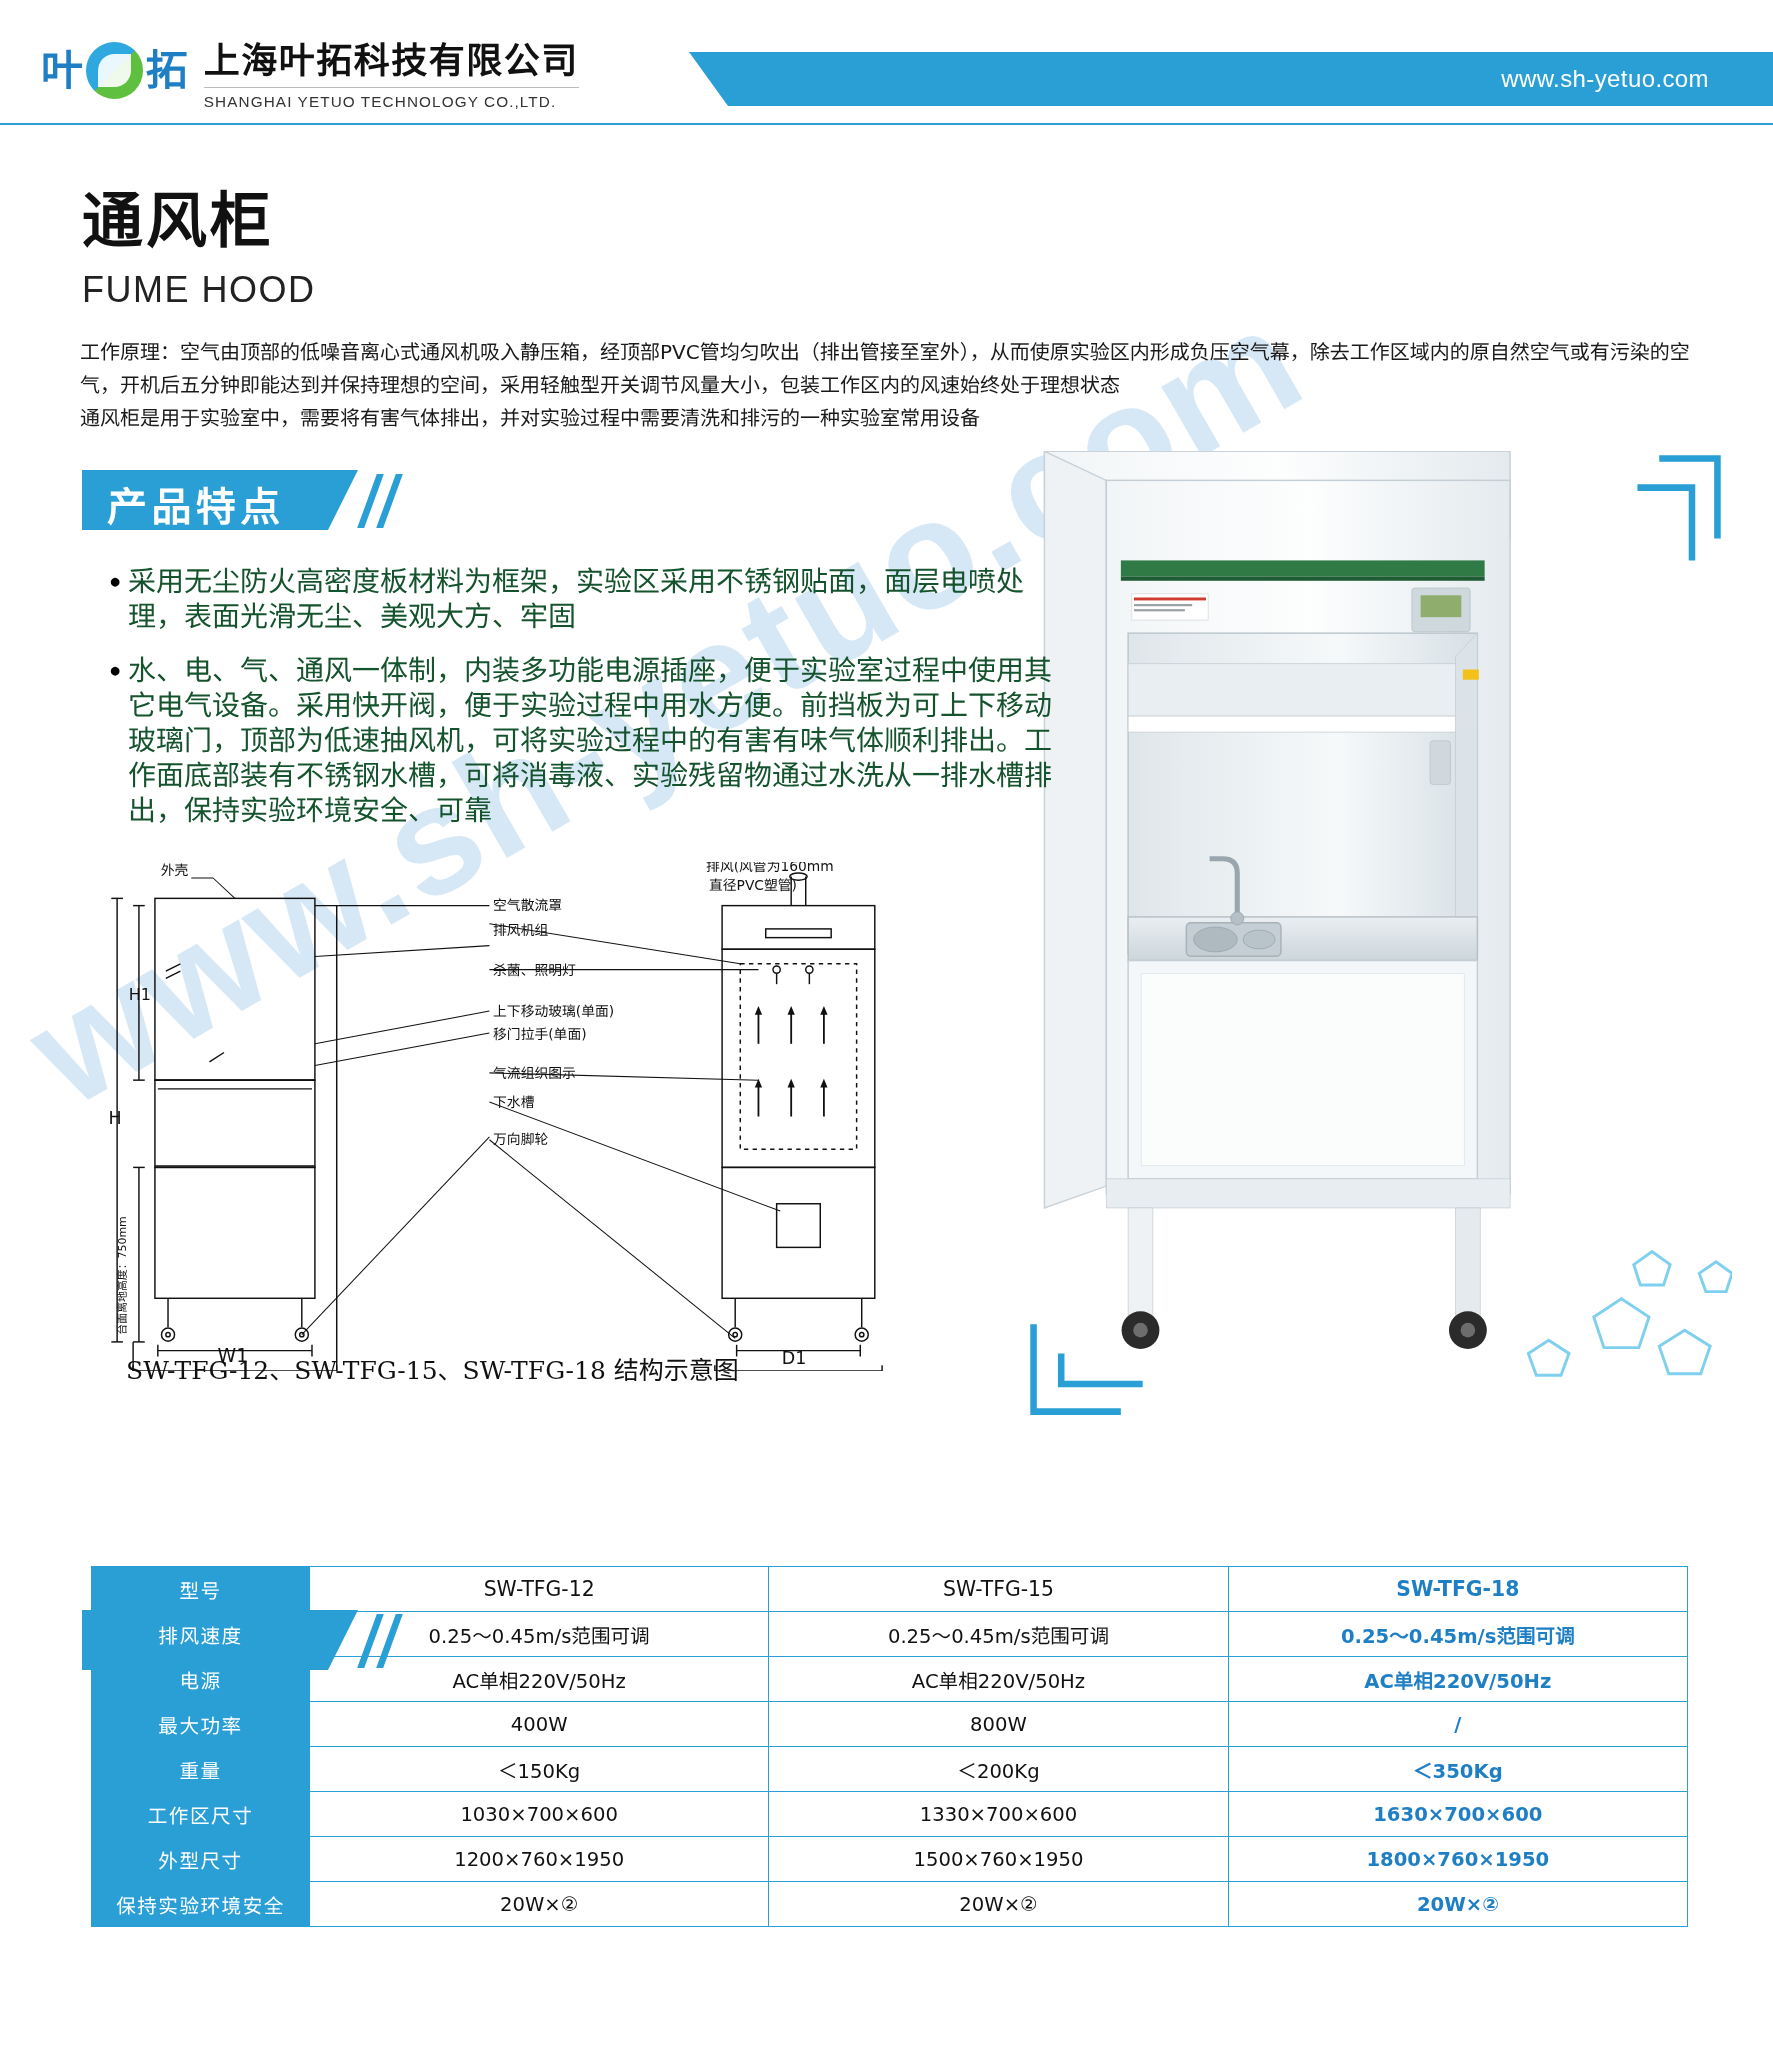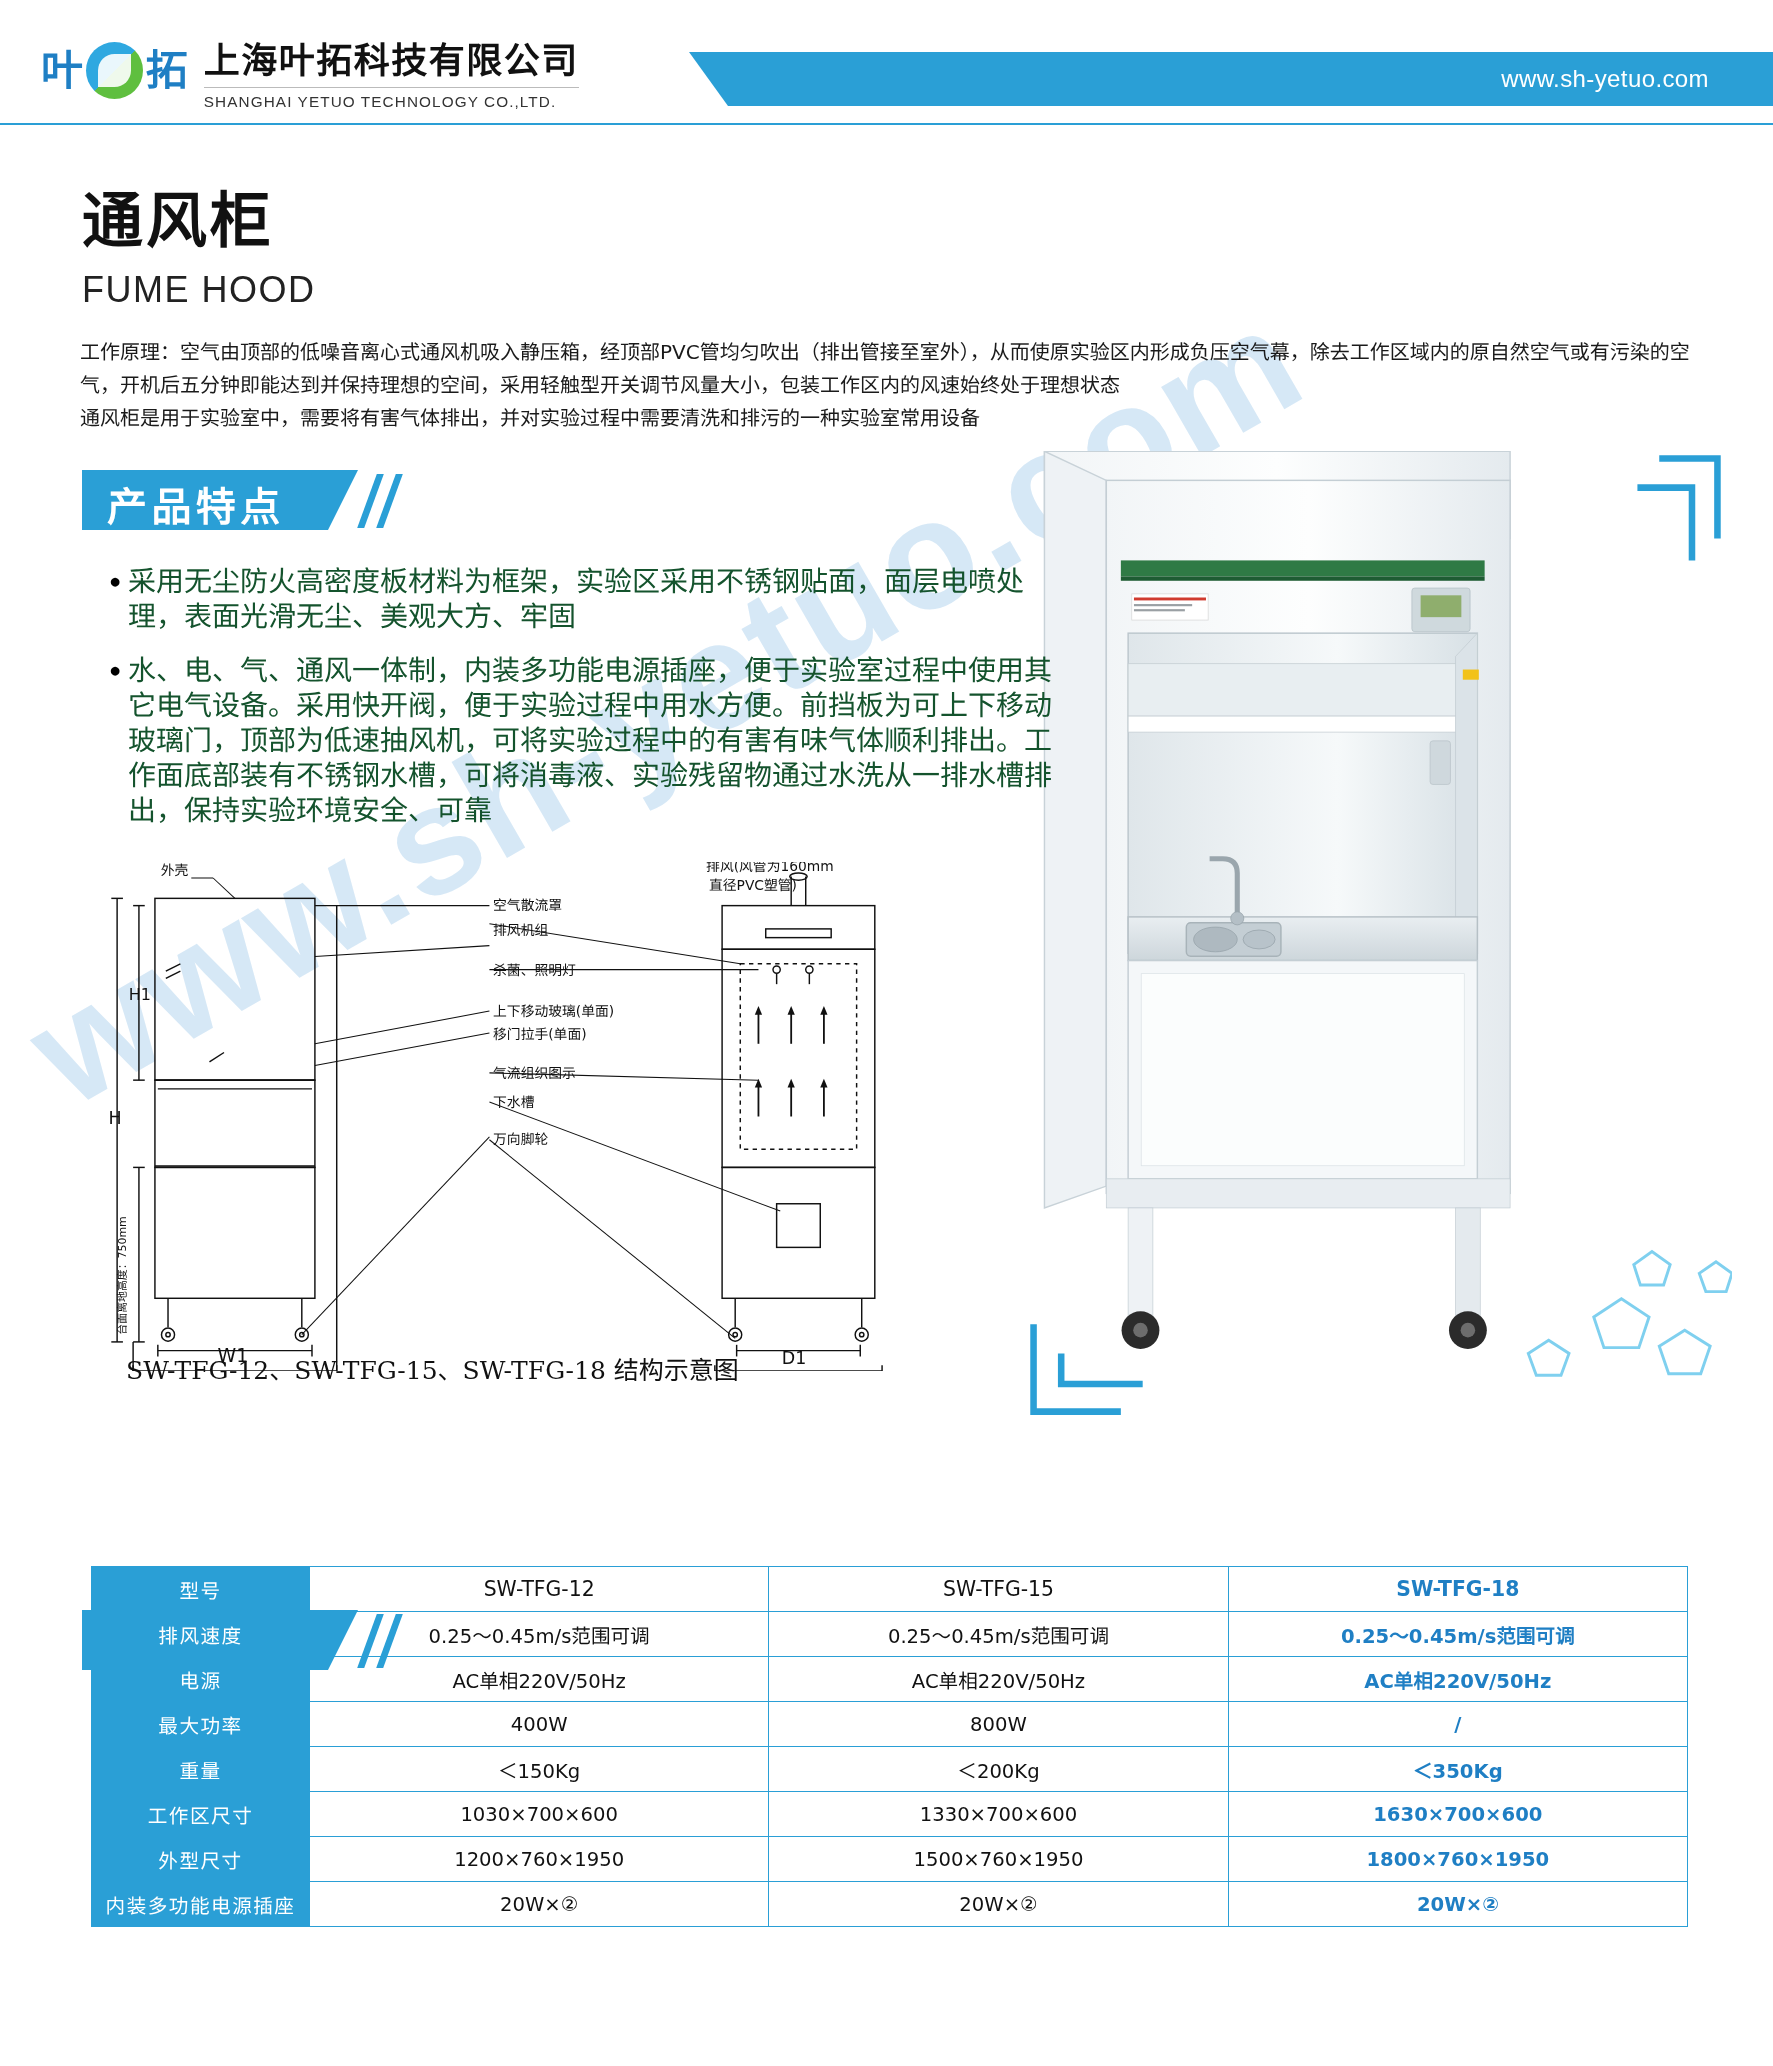--- a/index.html
+++ b/index.html
@@ -611,21 +611,21 @@
         <td>1330×700×600</td>
         <td class="hl">1630×700×600</td>
       </tr>
       <tr>
         <td class="rowhead">外型尺寸</td>
         <td>1200×760×1950</td>
         <td>1500×760×1950</td>
         <td class="hl">1800×760×1950</td>
       </tr>
       <tr>
-        <td class="rowhead">内装多功能电源插座</td>
+        <td class="rowhead">保持实验环境安全</td>
         <td>20W×②</td>
         <td>20W×②</td>
         <td class="hl">20W×②</td>
       </tr>
     </tbody>
   </table>
 </div>
 
 
 </body></html>

